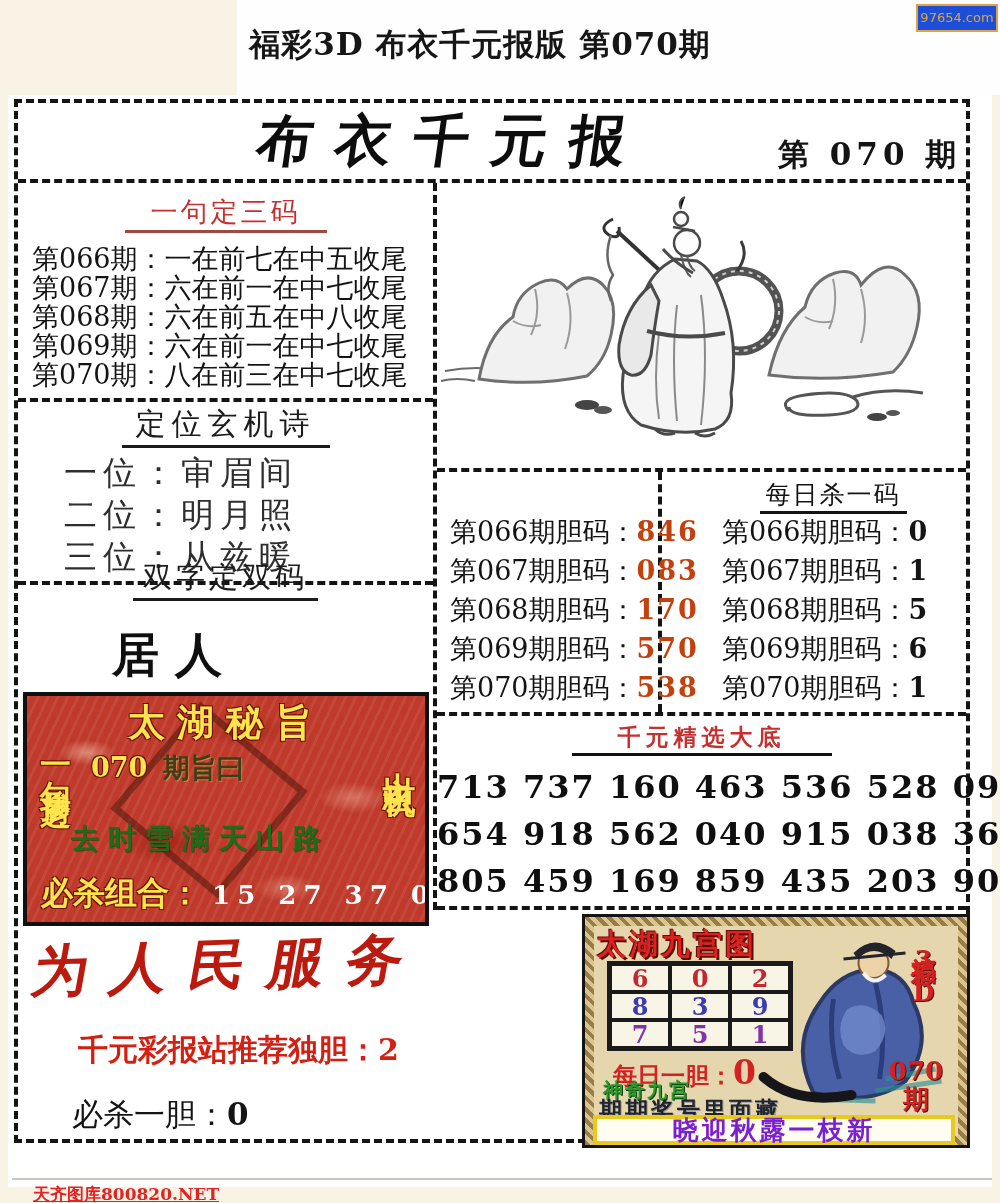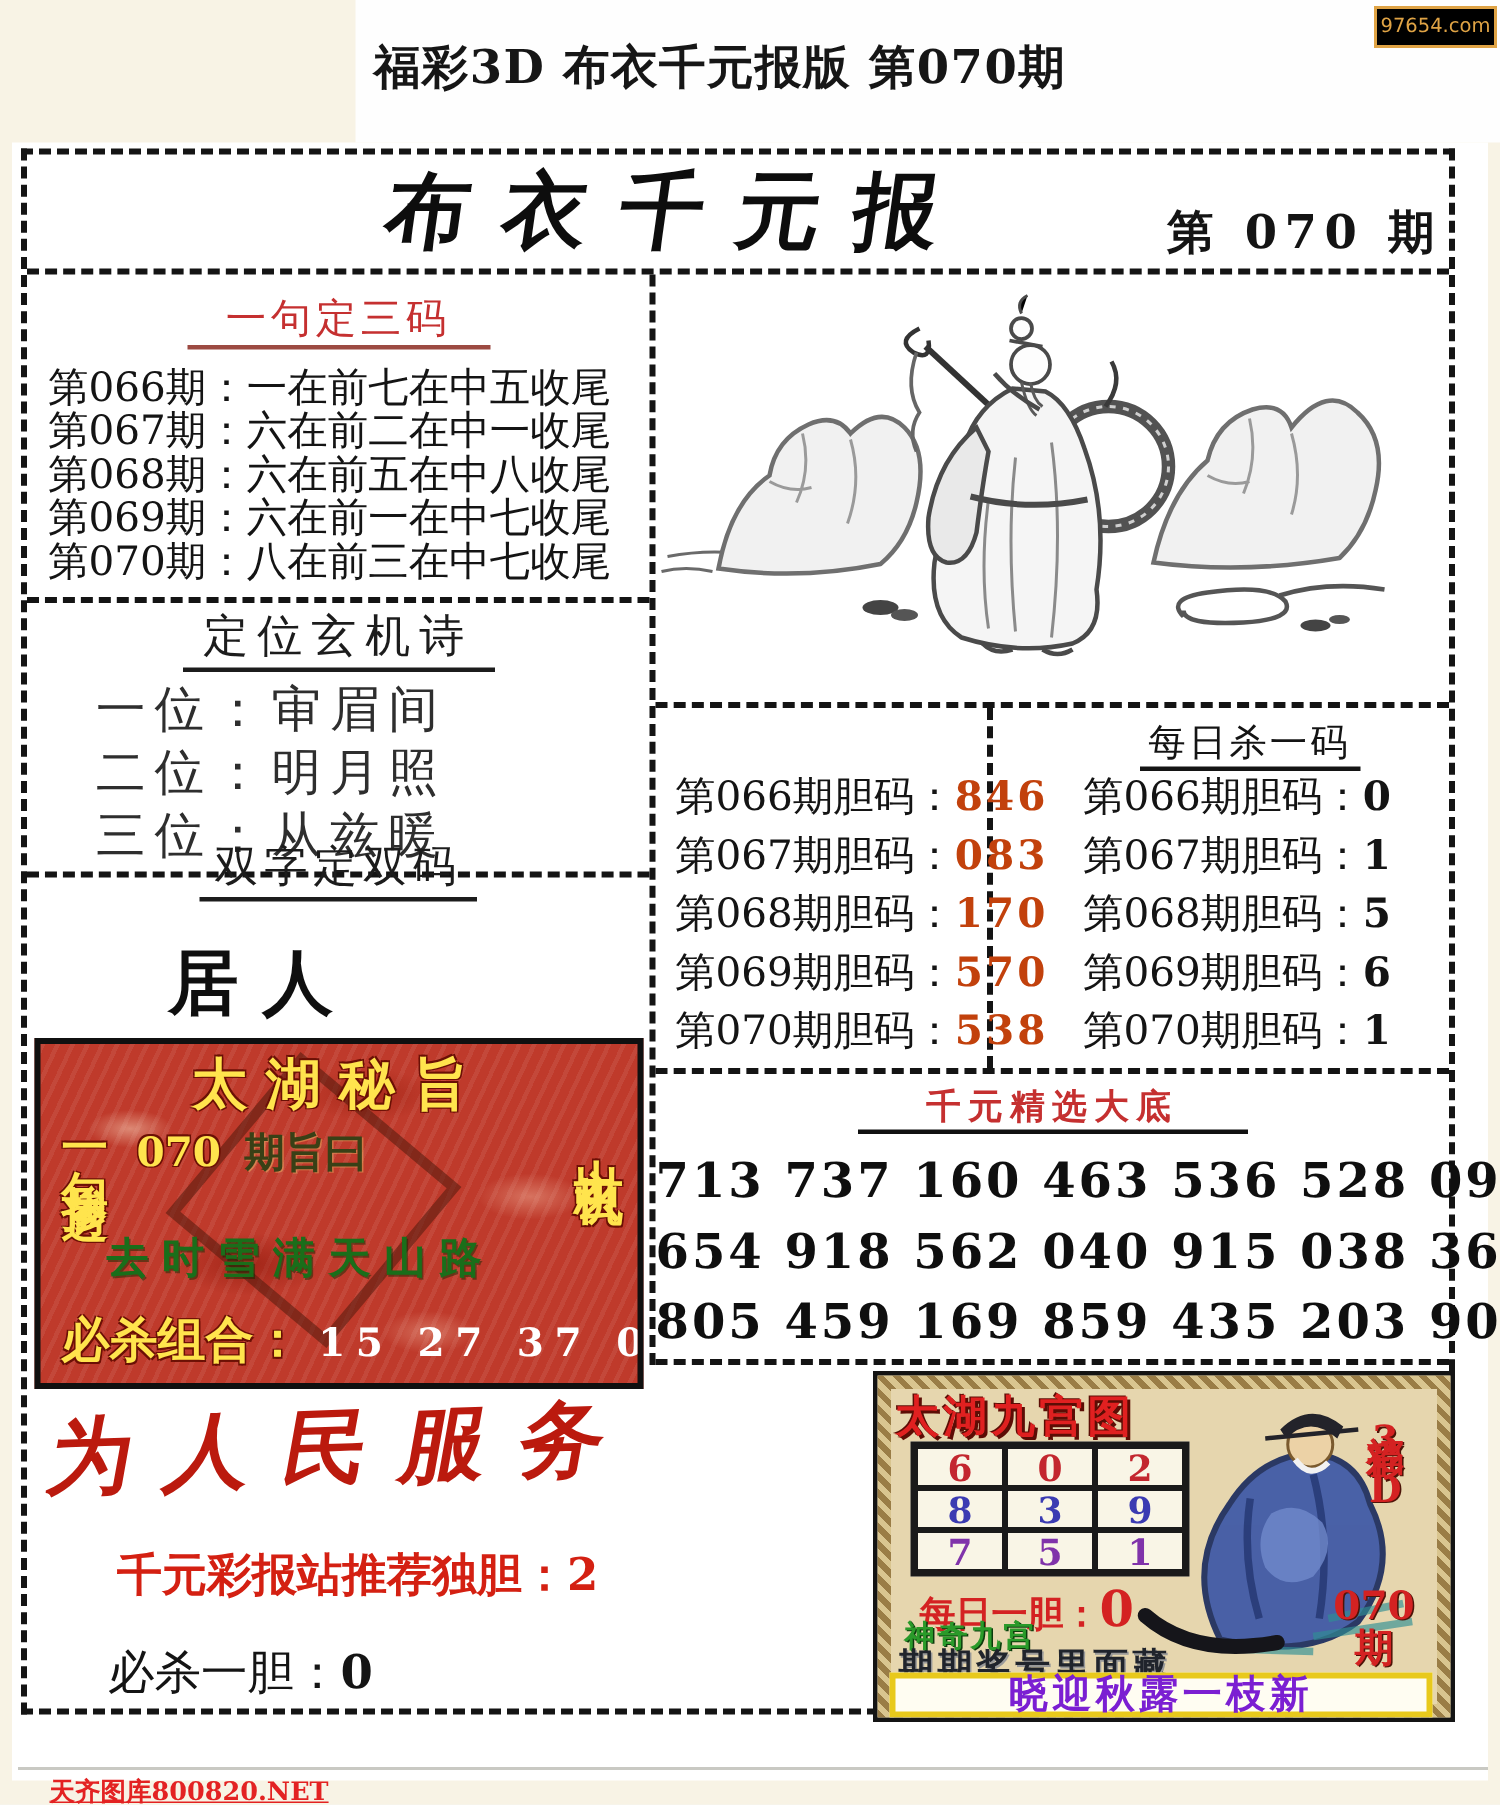--- a/index.html
+++ b/index.html
@@ -3,21 +3,21 @@
 <meta charset="utf-8">
 <style>
   * { margin:0; padding:0; box-sizing:border-box; }
   body { background:#efe9d8; font-family:"DejaVu Serif","Liberation Serif",serif; }
   #root { position:relative; width:1000px; height:1203px; margin:0 auto; background:#f8f3e5; overflow:hidden; }
 
   .white-top  { position:absolute; left:237px; top:0; width:763px; height:95px; background:#fefefe; }
   .white-main { position:absolute; left:8px; top:95px; width:984px; height:1092px; background:#ffffff; }
 
   .badge { position:absolute; left:916px; top:4px; width:82px; height:28px; border:2px solid #dfa345;
-           background:#000000; color:#dfa345; font:13px/24px "DejaVu Sans","Liberation Sans",sans-serif; text-align:center; }
+           background:#1d4ed8; color:#dfa345; font:13px/24px "DejaVu Sans","Liberation Sans",sans-serif; text-align:center; }
 
   .page-title { position:absolute; left:230px; top:24px; width:500px; text-align:center;
                 font-size:31px; font-weight:bold; color:#161616; letter-spacing:1px; }
 
   .main-box { position:absolute; left:14px; top:99px; width:956px; height:1044px;
               border:4px dashed #141414; background:#fff; }
 
   .dash-h { position:absolute; height:0; border-top:4px dashed #141414; }
   .dash-v { position:absolute; width:0; border-left:4px dashed #141414; }
 
@@ -137,21 +137,21 @@
   <div class="dash-h" style="left:437px; top:468px; width:529px;"></div>
   <div class="dash-h" style="left:437px; top:712px; width:529px;"></div>
   <div class="dash-h" style="left:437px; top:906px; width:529px;"></div>
   <div class="dash-v" style="left:658px; top:472px; height:240px;"></div>
 
   <div class="sec-title t-red" style="left:18px; top:194px; width:415px;">
     <span style="font-size:27px; letter-spacing:3px; padding:0 26px;">一句定三码</span>
   </div>
   <div class="one-rows">
     <div>第066期：一在前七在中五收尾</div>
-    <div>第067期：六在前二在中一收尾</div>
+    <div>第067期：六在前一在中七收尾</div>
     <div>第068期：六在前五在中八收尾</div>
     <div>第069期：六在前一在中七收尾</div>
     <div>第070期：八在前三在中七收尾</div>
   </div>
 
   <div class="sec-title t-blk" style="left:18px; top:404px; width:415px;">
     <span style="font-size:30px; letter-spacing:6px; padding:0 14px;">定位玄机诗</span>
   </div>
   <div class="poem-lines">
     <div>一位：审眉间</div>

